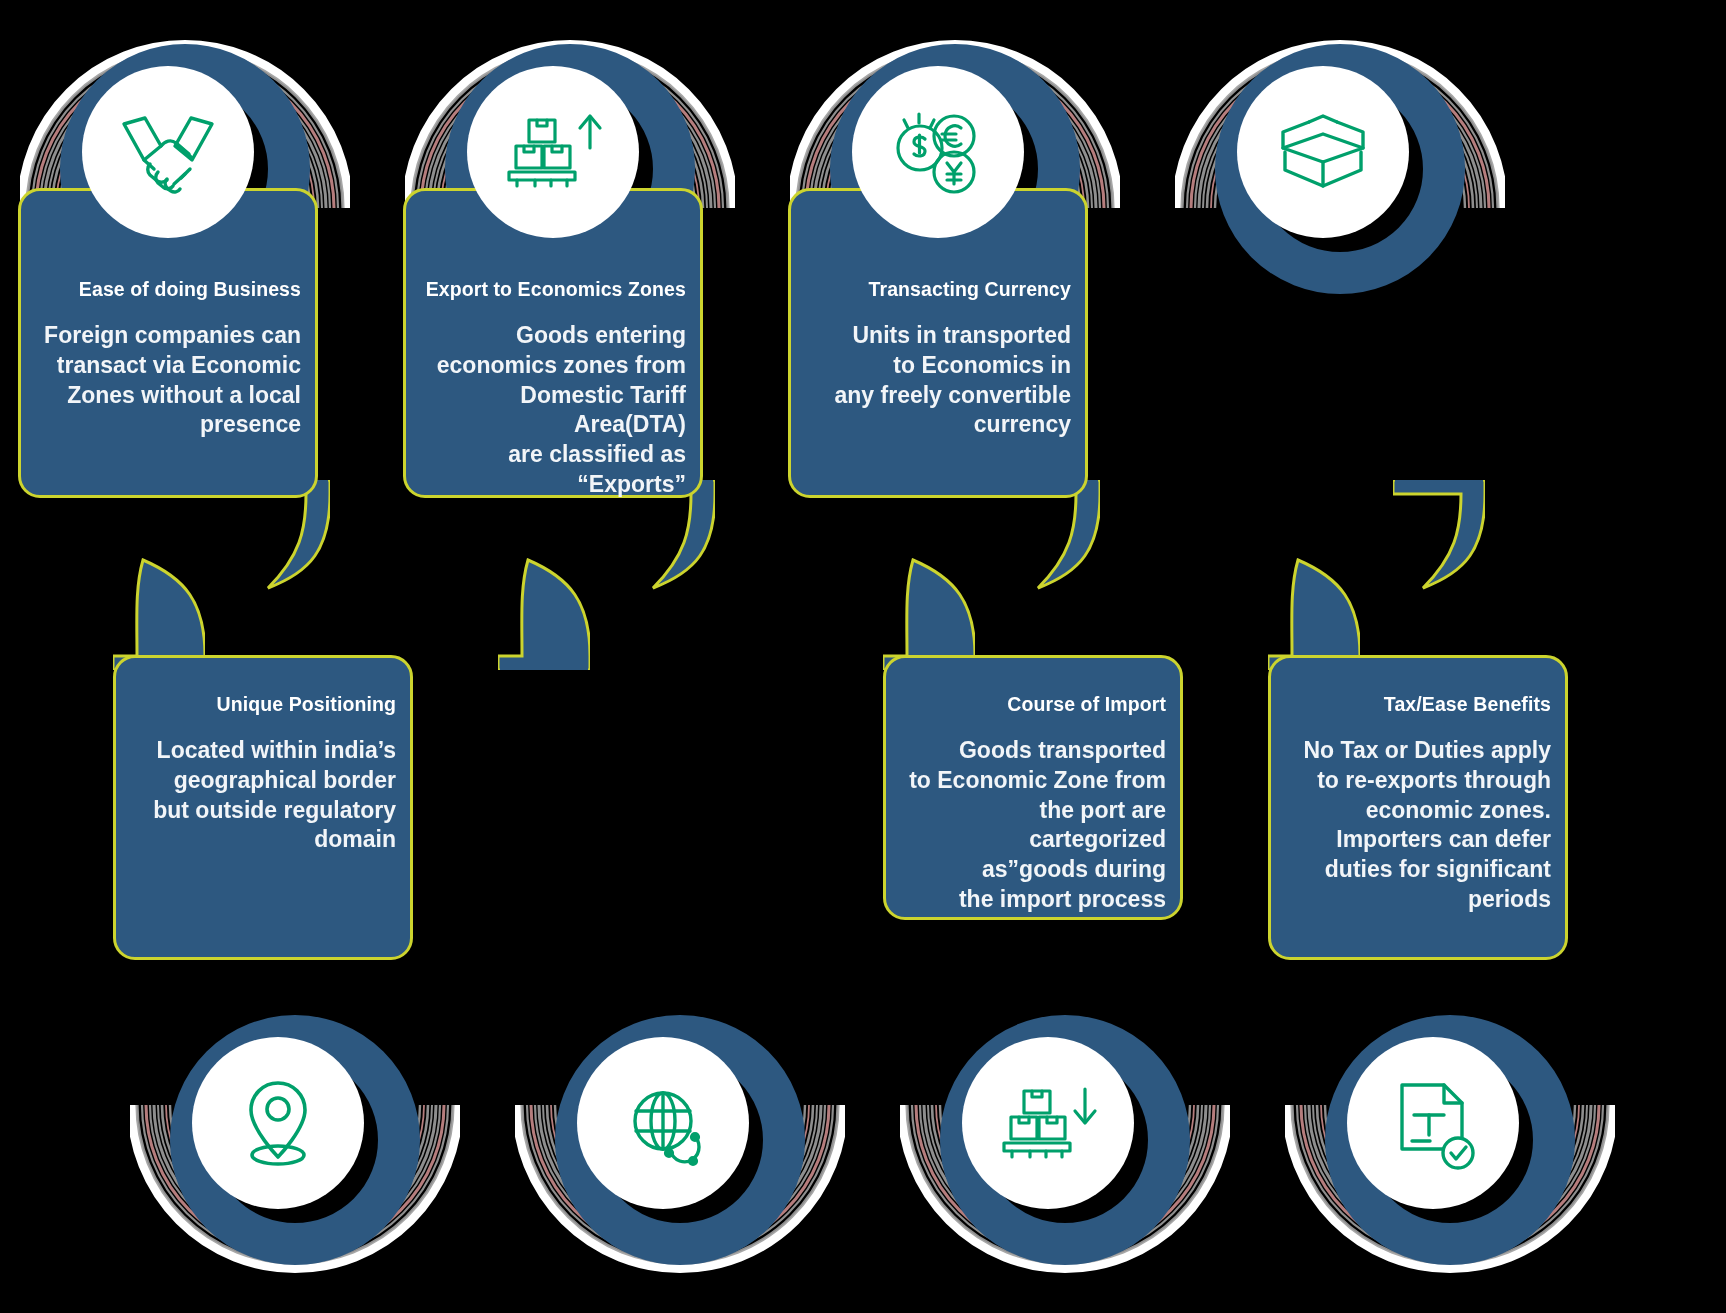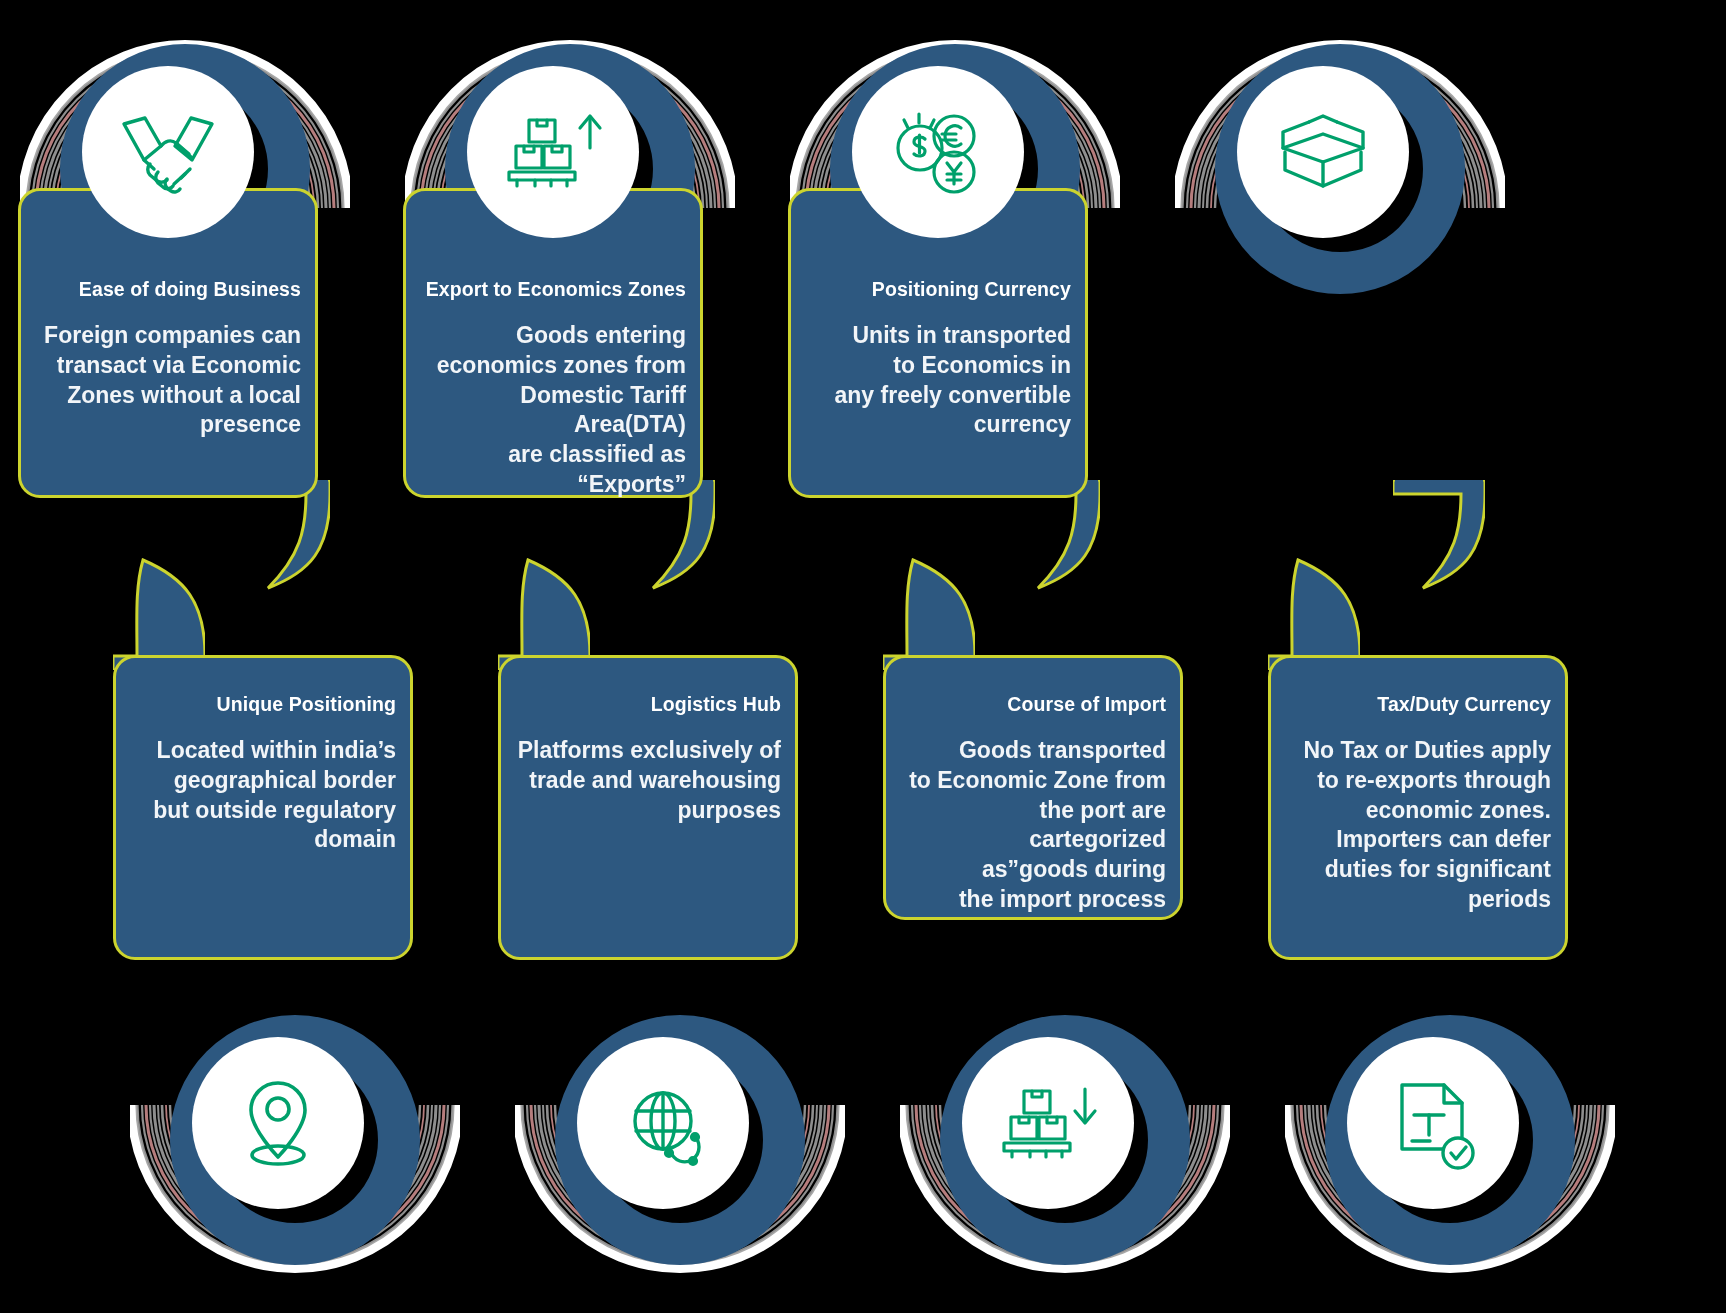--- a/index.html
+++ b/index.html
@@ -295,62 +295,54 @@
       <div class="card-body">Goods entering
 economics zones from
 Domestic Tariff Area(DTA)
 are classified as
 “Exports”</div>
     </div>
   </div>
 
   <div class="card top" style="left:788px; top:188px; height:310px; z-index:4;">
     <div class="card-inner">
-      <div class="card-title">Positioning Currency</div>
+      <div class="card-title">Transacting Currency</div>
       <div class="card-body">Units in transported
 to Economics in
 any freely convertible
 currency</div>
     </div>
   </div>
 
 
   <div class="card bottom" style="left:113px; top:655px; height:305px; z-index:4;">
     <div class="card-inner">
       <div class="card-title">Unique Positioning</div>
       <div class="card-body">Located within india’s
 geographical border
 but outside regulatory
 domain</div>
     </div>
   </div>
 
-  <div class="card bottom" style="left:498px; top:655px; height:305px; z-index:4;">
-    <div class="card-inner">
-      <div class="card-title">Logistics Hub</div>
-      <div class="card-body">Platforms exclusively of
-trade and warehousing
-purposes</div>
-    </div>
-  </div>
 
   <div class="card bottom" style="left:883px; top:655px; height:265px; z-index:4;">
     <div class="card-inner" style="padding-bottom:96px;">
       <div class="card-title">Course of Import</div>
       <div class="card-body">Goods transported
 to Economic Zone from
 the port are cartegorized
 as”goods during
 the import process</div>
     </div>
   </div>
 
   <div class="card bottom" style="left:1268px; top:655px; height:305px; z-index:4;">
     <div class="card-inner" style="padding-bottom:78px;">
-      <div class="card-title">Tax/Duty Currency</div>
+      <div class="card-title">Tax/Ease Benefits</div>
       <div class="card-body">No Tax or Duties apply
 to re-exports through
 economic zones.
 Importers can defer
 duties for significant
 periods</div>
     </div>
   </div>
 
   <div class="icon-bubble" style="left:82px; top:66px;">

